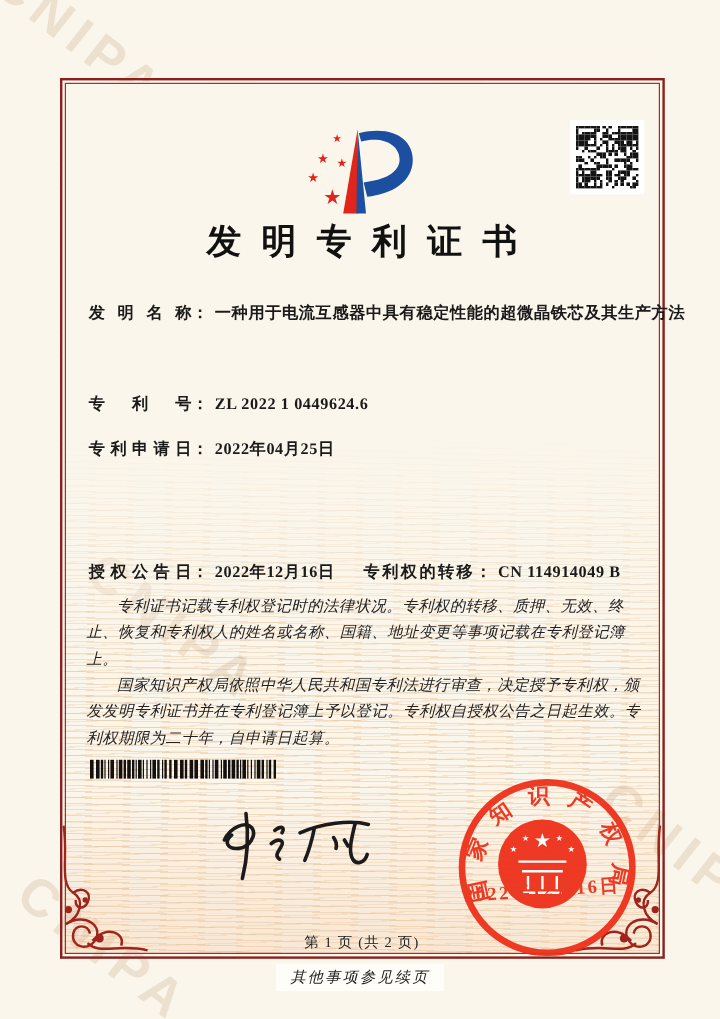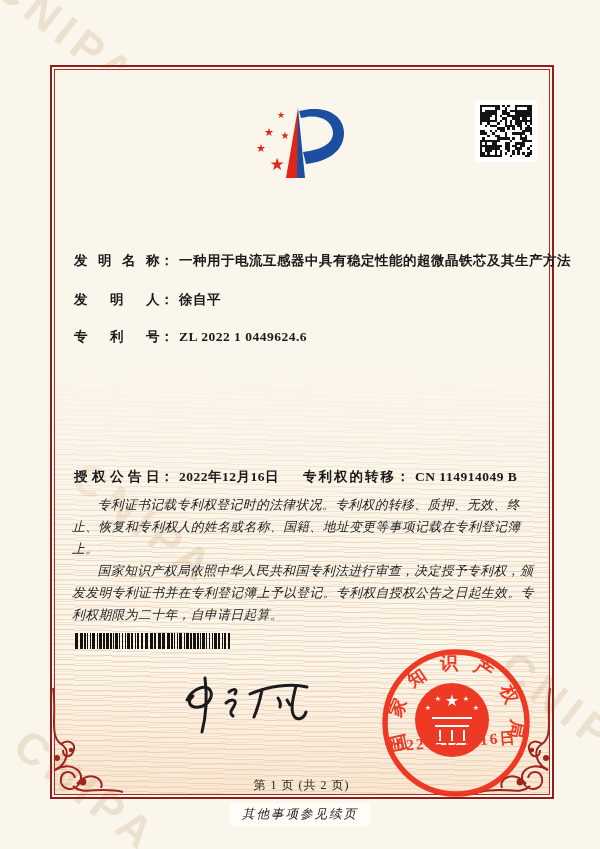--- a/index.html
+++ b/index.html
@@ -556,29 +556,30 @@
         <i style="background: transparent;"></i>
         <i style="background: transparent;"></i>
         <i style="background: transparent;"></i>
         <i style="background: transparent;"></i>
         <i style="background: rgb(20, 20, 20);"></i>
         <i style="background: rgb(20, 20, 20);"></i>
         <i style="background: transparent;"></i>
       </div>
   </div>
 
+  <div class="title">发明专利证书</div>
 
   <div class="row" style="top:252px">
     <span class="lbl">发明名称</span><span class="colon">：</span><span class="val">一种用于电流互感器中具有稳定性能的超微晶铁芯及其生产方法</span>
   </div>
-  <div class="row" style="top:291px">
-    <span class="lbl">发明人</span><span class="colon">：</span><span class="val">徐自平</span>
-  </div>
   <div class="row" style="top:328px">
     <span class="lbl">专利号</span><span class="colon">：</span><span class="val">ZL 2022 1 0449624.6</span>
+  </div>
+  <div class="row" style="top:365px">
+    <span class="lbl">专利申请日</span><span class="colon">：</span><span class="val">2022年04月25日</span>
   </div>
   <div class="row" style="top:468px">
     <span class="lbl">授权公告日</span><span class="colon">：</span><span class="val">2022年12月16日</span>
     <span class="pair2">
       <span class="lbl2">专利权的转移</span><span class="colon">：</span><span class="val">CN 114914049 B</span>
     </span>
   </div>
 
   <div class="paras">
     <p>专利证书记载专利权登记时的法律状况。专利权的转移、质押、无效、终止、恢复和专利权人的姓名或名称、国籍、地址变更等事项记载在专利登记簿上。</p>

